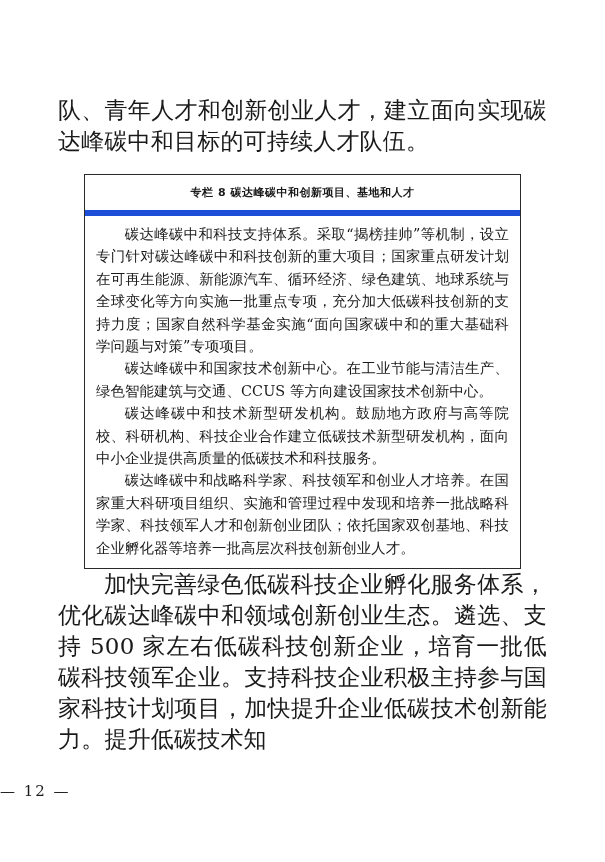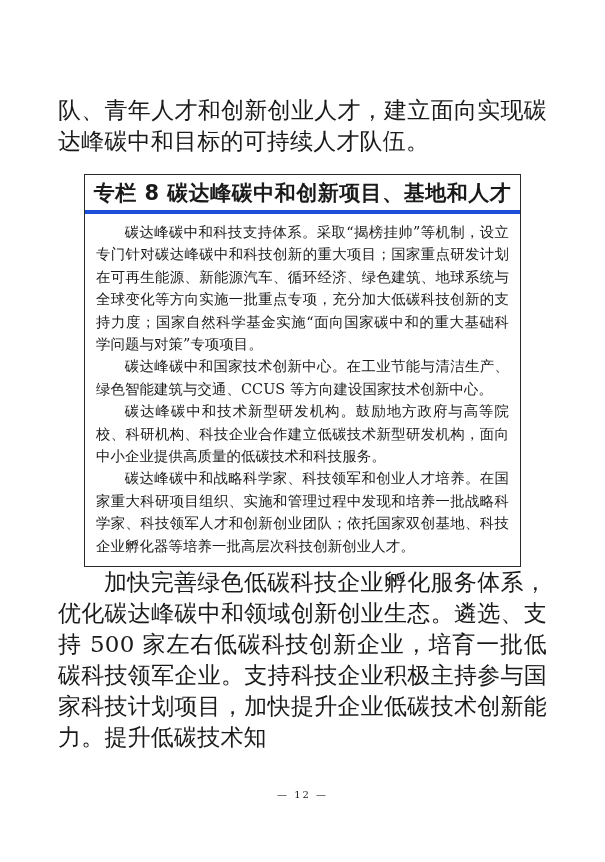--- a/index.html
+++ b/index.html
@@ -35,24 +35,24 @@
   }
   .box {
     margin: 17px 26px 0 26px;
     border: 1px solid #2a2a2a;
     box-sizing: border-box;
   }
   .box-title {
     text-align: center;
     font-family: "DejaVu Sans", "Liberation Sans", sans-serif;
     font-weight: bold;
-    font-size: 21px;
+    font-size: 11px;
     line-height: 22px;
     padding: 7px 0 6px 0;
-    border-bottom: 4px solid #1d4ed8;
+    border-bottom: 6px solid #1d4ed8;
     letter-spacing: 0.5px;
   }
   .box-body {
     padding: 7px 11px 9px 11px;
   }
   .box-para {
     font-size: 14.4px;
     line-height: 22.4px;
     text-align: justify;
     text-justify: inter-ideograph;
@@ -67,22 +67,22 @@
     line-height: 31px;
     margin: 16px 0 0 0;
     text-indent: 2em;
     letter-spacing: 0.3px;
   }
   .page-number {
     position: absolute;
     left: 0;
     right: 0;
     bottom: 62px;
-    text-align: center;
-    font-size: 10px;
+    text-align: left;
+    font-size: 15px;
     letter-spacing: 2px;
   }
 </style>
 </head>
 <body>
 
 <div class="page">
 
   <p class="body-para">队、青年人才和创新创业人才，建立面向实现碳达峰碳中和目标的可持续人才队伍。</p>
 

